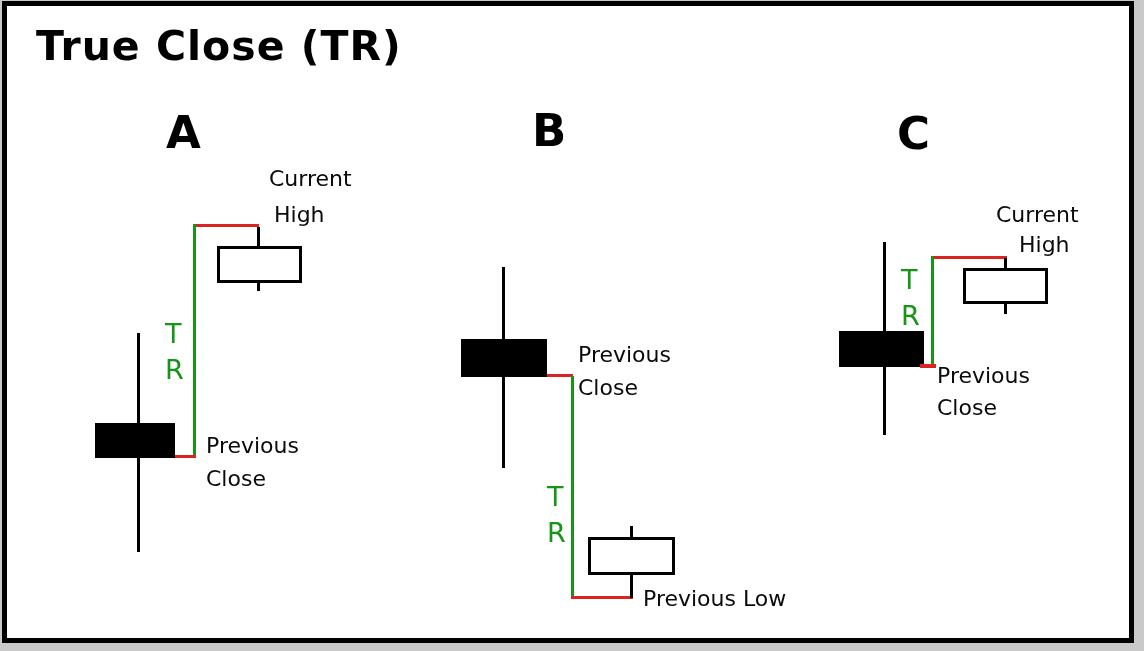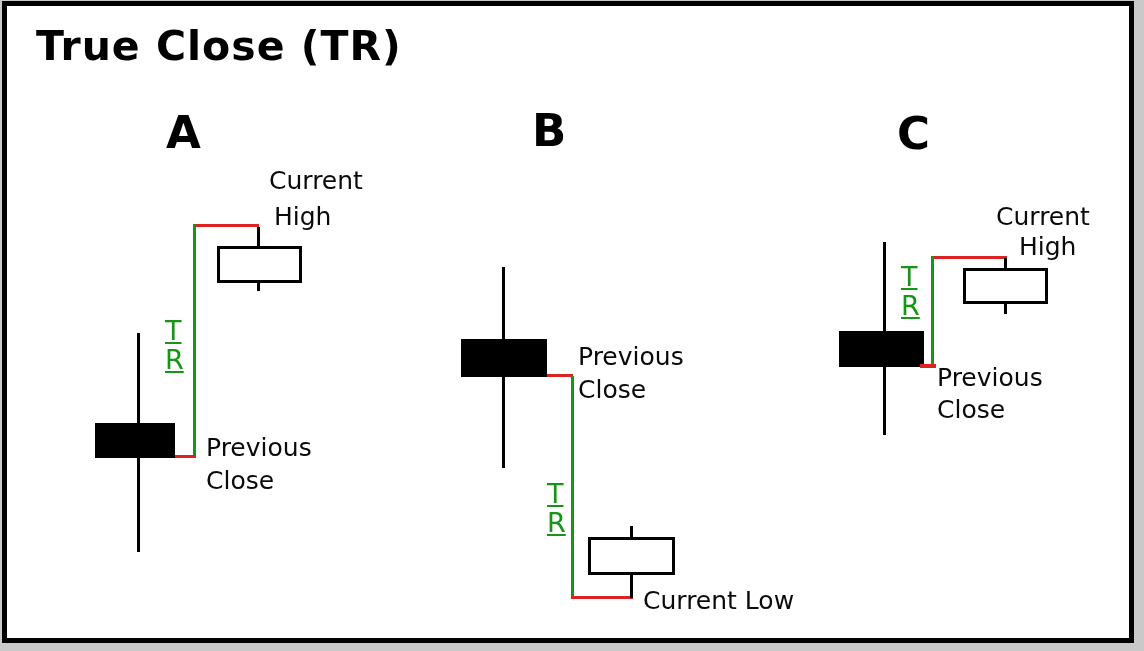--- a/index.html
+++ b/index.html
@@ -10,23 +10,23 @@
   }
   *{margin:0;padding:0;box-sizing:content-box;}
   html,body{width:1144px;height:651px;overflow:hidden;background:#c9c9c9;
     font-family:"DejaVu Sans","Liberation Sans",sans-serif;}
   .frame{position:absolute;left:2px;top:1px;width:1122px;height:632px;
     border:5px solid var(--ink);background:var(--paper);}
   .canvas{position:absolute;left:0;top:0;width:1144px;height:651px;}
   .title{position:absolute;font-size:41px;font-weight:bold;color:var(--ink);
     white-space:nowrap;letter-spacing:1px;}
   .panel-letter{position:absolute;font-size:45px;font-weight:bold;color:var(--ink);}
-  .lbl{position:absolute;font-size:25px;color:#0a0a0a;white-space:nowrap;}
-  .tr-label{position:absolute;font-size:27px;line-height:29px;color:var(--green);
-    width:20px;word-break:break-all;text-align:left;text-decoration:underline;}
+  .lbl{position:absolute;font-size:22px;color:#0a0a0a;white-space:nowrap;}
+  .tr-label{position:absolute;font-size:27px;line-height:36px;color:var(--green);
+    width:20px;word-break:break-all;text-align:left;}
   .wick{position:absolute;width:3px;background:var(--ink);}
   .body-filled{position:absolute;background:var(--ink);}
   .body-hollow{position:absolute;background:var(--paper);border:3px solid var(--ink);
     box-sizing:border-box;}
   .tr-line{position:absolute;width:3px;background:var(--green);}
   .red-seg{position:absolute;height:3px;background:var(--red);}
 </style>
 </head>
 <body>
 
@@ -68,21 +68,21 @@
 
   <div class="lbl" style="left:578px;top:342px;">Previous</div>
   <div class="lbl" style="left:578px;top:375px;">Close</div>
 
   <div class="tr-label" style="left:547px;top:479px;">TR</div>
 
   <div class="wick" style="left:630px;top:526px;height:11px;"></div>
   <div class="body-hollow" style="left:588px;top:537px;width:87px;height:38px;"></div>
   <div class="wick" style="left:630px;top:575px;height:23px;"></div>
 
-  <div class="lbl" style="left:643px;top:586px;">Current Low</div>
+  <div class="lbl" style="left:643px;top:586px;">Previous Low</div>
 
   <div class="panel-letter" style="left:897px;top:107px;">C</div>
 
   <div class="lbl" style="left:996px;top:202px;">Current</div>
   <div class="lbl" style="left:1019px;top:232px;">High</div>
 
   <div class="wick" style="left:883px;top:242px;height:193px;"></div>
   <div class="body-filled" style="left:839px;top:331px;width:85px;height:36px;"></div>
 
   <div class="red-seg" style="left:933px;top:256px;width:74px;"></div>

